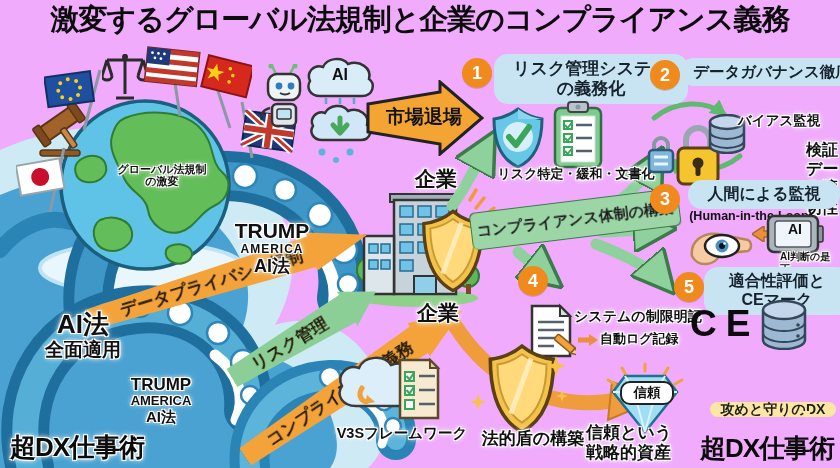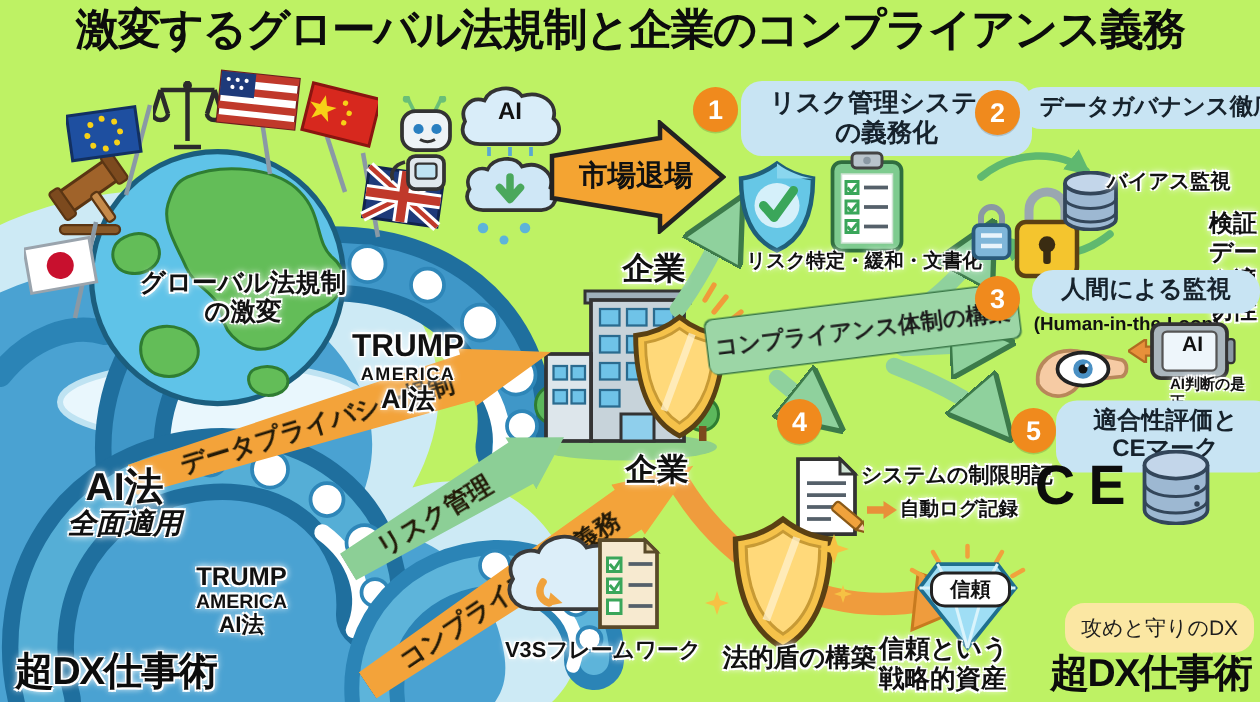--- a/index.html
+++ b/index.html
@@ -1,32 +1,32 @@
 <!DOCTYPE html>
 <html><head>
 <meta charset="utf-8">
 <style>
   html,body{margin:0;padding:0;background:#e8e8e8;}
-  .stage{position:relative;width:840px;height:468px;margin:0 auto;background:#bef264;overflow:hidden;
+  .stage{position:relative;width:840px;height:468px;margin:0 auto;background:#f0abfc;overflow:hidden;
          font-family:"Liberation Sans","DejaVu Sans",sans-serif;color:#111;}
   .abs{position:absolute;}
   svg{display:block;}
   .halo{text-shadow:-1px -1px 0 #fff,1px -1px 0 #fff,-1px 1px 0 #fff,1px 1px 0 #fff,0 0 4px #fff,0 0 6px #fff;}
   .title{left:0;right:0;top:6;text-align:center;font-size:29px;font-weight:900;letter-spacing:-1px;color:#0c0c0c;z-index:8;}
   .bgart{left:0;top:0;z-index:1;}
   .fgart{left:0;top:0;z-index:4;pointer-events:none;}
   .z2{z-index:2;}.z3{z-index:3;}.z5{z-index:5;}.z6{z-index:6;}.z7{z-index:7;}
   .lbl{font-weight:900;line-height:1.12;}
   .center{text-align:center;}
-  .globe-label{left:84px;top:163px;width:156px;font-size:17px;z-index:6;margin-top:16px;}
+  .globe-label{left:84px;top:163px;width:156px;font-size:11px;z-index:6;}
   .stack span{display:block;}
   .trump-upper{left:206px;top:219px;width:132px;z-index:6;}
   .trump-upper .l1{font-size:21px;}.trump-upper .l2{font-size:12px;letter-spacing:1px;}.trump-upper .l3{font-size:18px;}
   .ai-act{left:24px;top:310px;width:118px;z-index:6;}
-  .ai-act .l1{font-size:26px;}.ai-act .l2{font-size:19px;font-style:italic;}.ai-act .l3{font-size:17px;}
+  .ai-act .l1{font-size:26px;}.ai-act .l2{font-size:19px;}.ai-act .l3{font-size:17px;}
   .trump-lower{left:102px;top:375px;width:118px;z-index:6;}
   .trump-lower .l1{font-size:17px;}.trump-lower .l2{font-size:13px;}.trump-lower .l3{font-size:15px;}
   .brand{font-size:26px;font-weight:700;letter-spacing:-1px;z-index:8;color:#0c0c0c;}
   .brand-left{left:10px;top:430px;}
   .brand-right{left:700px;top:431px;}
   .banner{height:40px;display:flex;align-items:center;justify-content:center;z-index:5;
           transform-origin:0 50%;font-weight:900;color:#231a08;
           clip-path:polygon(0 24%,80% 10%,80% 0,100% 50%,80% 100%,80% 90%,0 76%);
           filter:drop-shadow(1px 1px 0 #2b2b2b) drop-shadow(-1px -1px 0 #2b2b2b);}
   .banner span{padding-right:34px;}
@@ -63,22 +63,22 @@
   .c4a{left:574px;top:308px;font-size:14px;}
   .c4b{left:600px;top:331px;font-size:13px;}
   .b5{left:674px;top:272px;} .t5{left:704px;top:267px;width:130px;font-size:16px;}
   .ce{left:690px;top:303px;font-size:37px;font-weight:900;letter-spacing:9px;z-index:7;color:#0c0c0c;}
   .c5{left:690px;top:349px;width:150px;font-size:13.5px;text-align:center;}
   .v3s-cap{left:332px;top:424px;width:140px;font-size:14.5px;font-weight:900;text-align:center;z-index:7;}
   .legal-cap{left:462px;top:427px;width:142px;font-size:17px;font-weight:900;text-align:center;z-index:7;}
   .gem-label{left:620px;top:381px;width:50px;background:#fff;border:2px solid #222;border-radius:10px;
              font-size:13.5px;font-weight:900;text-align:center;padding:1px 0;z-index:8;}
   .trust-cap{left:586px;top:423px;width:132px;font-size:17px;font-weight:900;text-align:left;z-index:7;line-height:1.15;}
-  .bubble{left:710px;top:402px;width:126px;height:33px;background:#fbe7a3;border-radius:13px;display:flex;
-          align-items:center;justify-content:center;font-size:14px;font-weight:400;z-index:7;color:#1d1d1d;}
+  .bubble{left:710px;top:402px;width:126px;height:15px;background:#fbe7a3;border-radius:13px;display:flex;
+          align-items:center;justify-content:center;font-size:14px;font-weight:700;z-index:7;color:#1d1d1d;}
   .bubble::after{content:"";position:absolute;left:72%;bottom:-8px;border:7px solid transparent;
                  border-top-color:#fbe7a3;border-right-width:3px;}
 </style>
 </head>
 <body>
 
 <div class="stage">
 
   <svg class="abs bgart" width="840" height="468" viewBox="0 0 840 468">
     <path fill="#cdeaf5" d="M0,150 C70,118 160,118 225,158 C292,198 310,262 275,325 C330,308 372,345 385,395 C394,430 382,455 368,468 L0,468 Z"></path>

